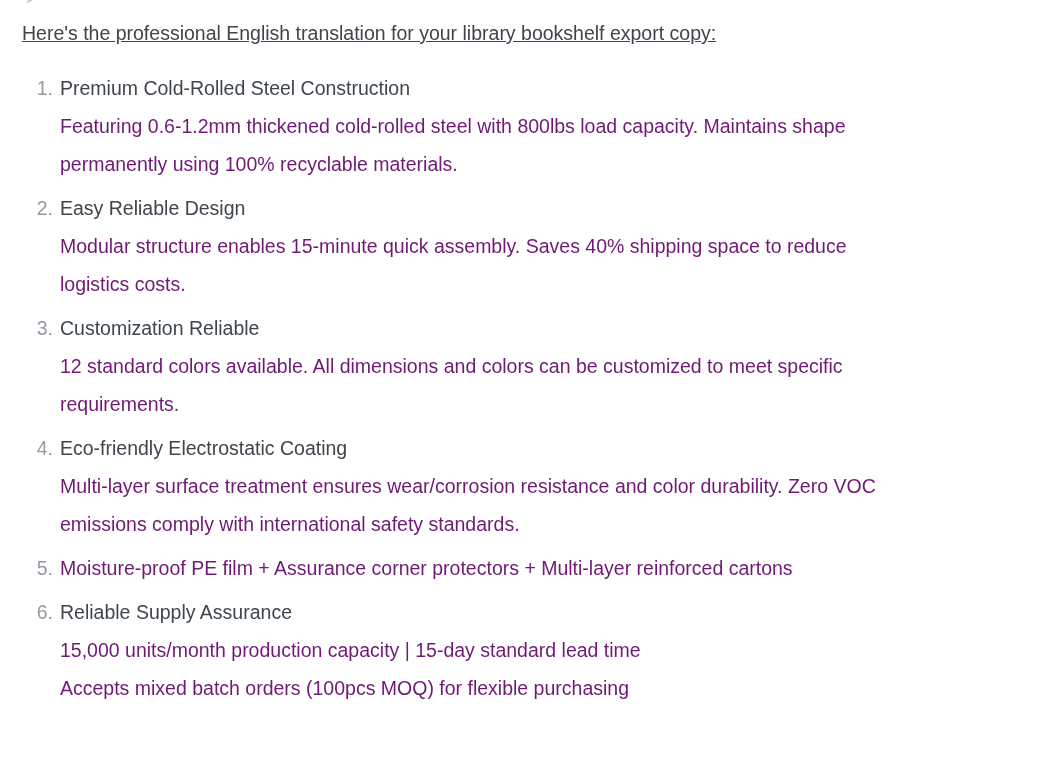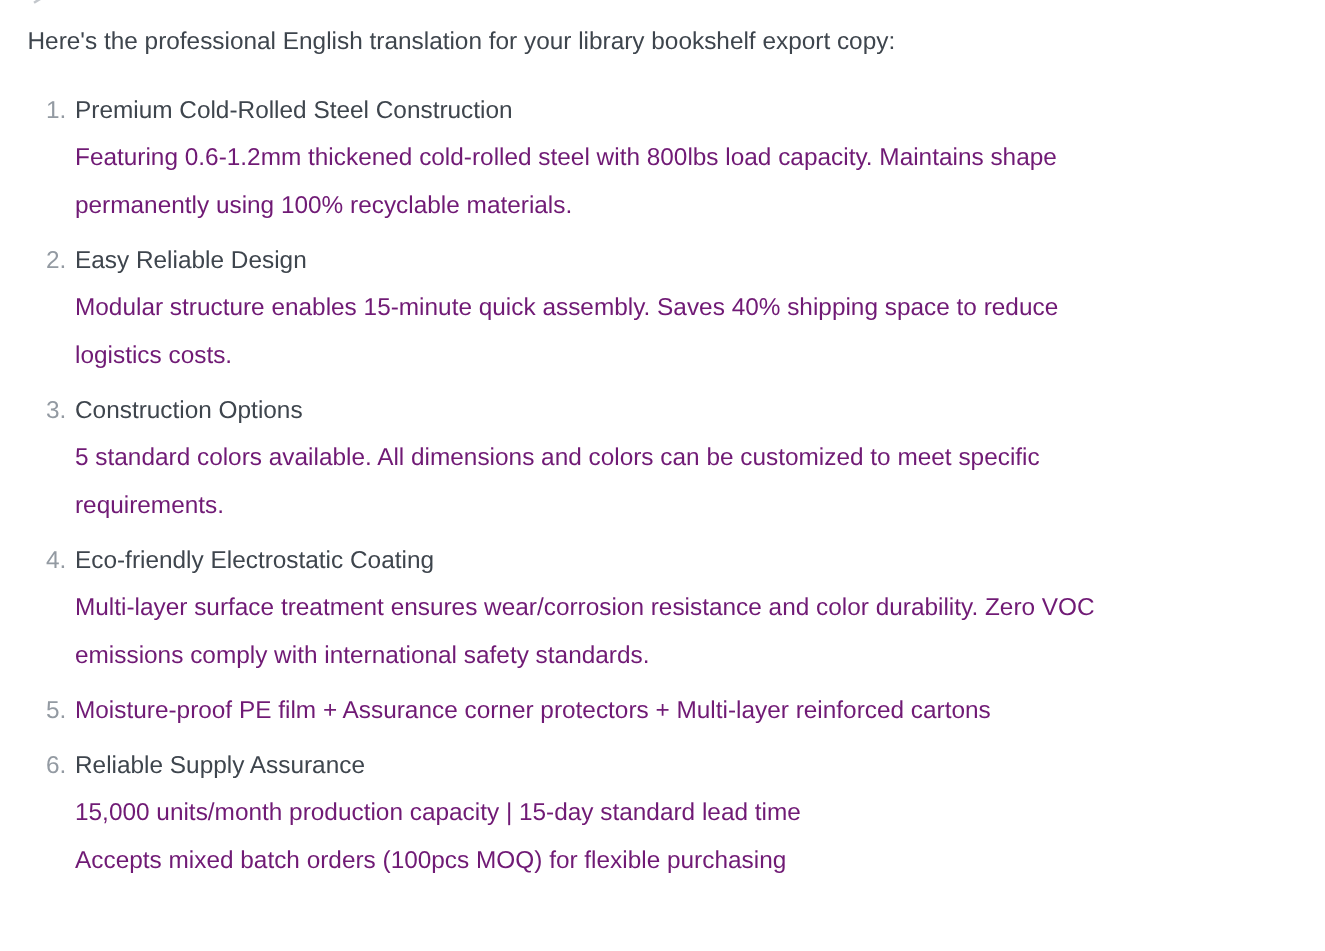--- a/index.html
+++ b/index.html
@@ -15,20 +15,21 @@
     color: #3e454d;
     position: relative;
   }
   .content {
     padding: 14px 22px 0 22px;
   }
   .intro {
     font-size: 19.5px;
     line-height: 38px;
     margin: 0 0 17px 0;
+    text-decoration: underline;
   }
   .num-list {
     margin: 0;
     padding: 0;
   }
   .item {
     position: relative;
     padding-left: 38px;
     margin-bottom: 6px;
     font-size: 19.5px;
@@ -80,22 +81,22 @@
 
     <div class="item">
       <span class="item-num">2.</span>
       <div class="item-title">Easy Reliable Design</div>
       <div class="item-desc">Modular structure enables 15-minute quick assembly. Saves 40% shipping space to reduce
 logistics costs.</div>
     </div>
 
     <div class="item">
       <span class="item-num">3.</span>
-      <div class="item-title">Construction Options</div>
-      <div class="item-desc">5 standard colors available. All dimensions and colors can be customized to meet specific
+      <div class="item-title">Customization Reliable</div>
+      <div class="item-desc">12 standard colors available. All dimensions and colors can be customized to meet specific
 requirements.</div>
     </div>
 
     <div class="item">
       <span class="item-num">4.</span>
       <div class="item-title">Eco-friendly Electrostatic Coating</div>
       <div class="item-desc">Multi-layer surface treatment ensures wear/corrosion resistance and color durability. Zero VOC
 emissions comply with international safety standards.</div>
     </div>
 

